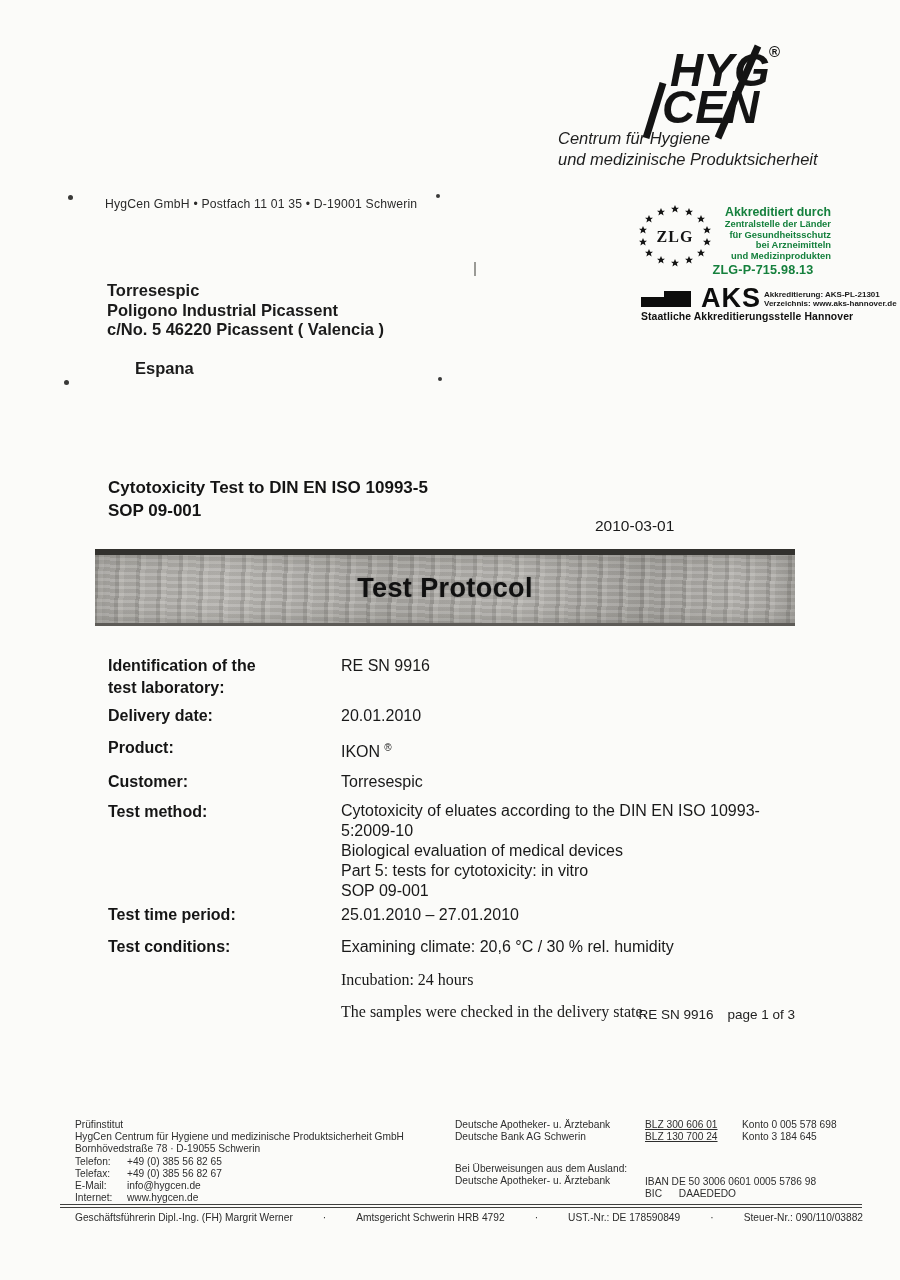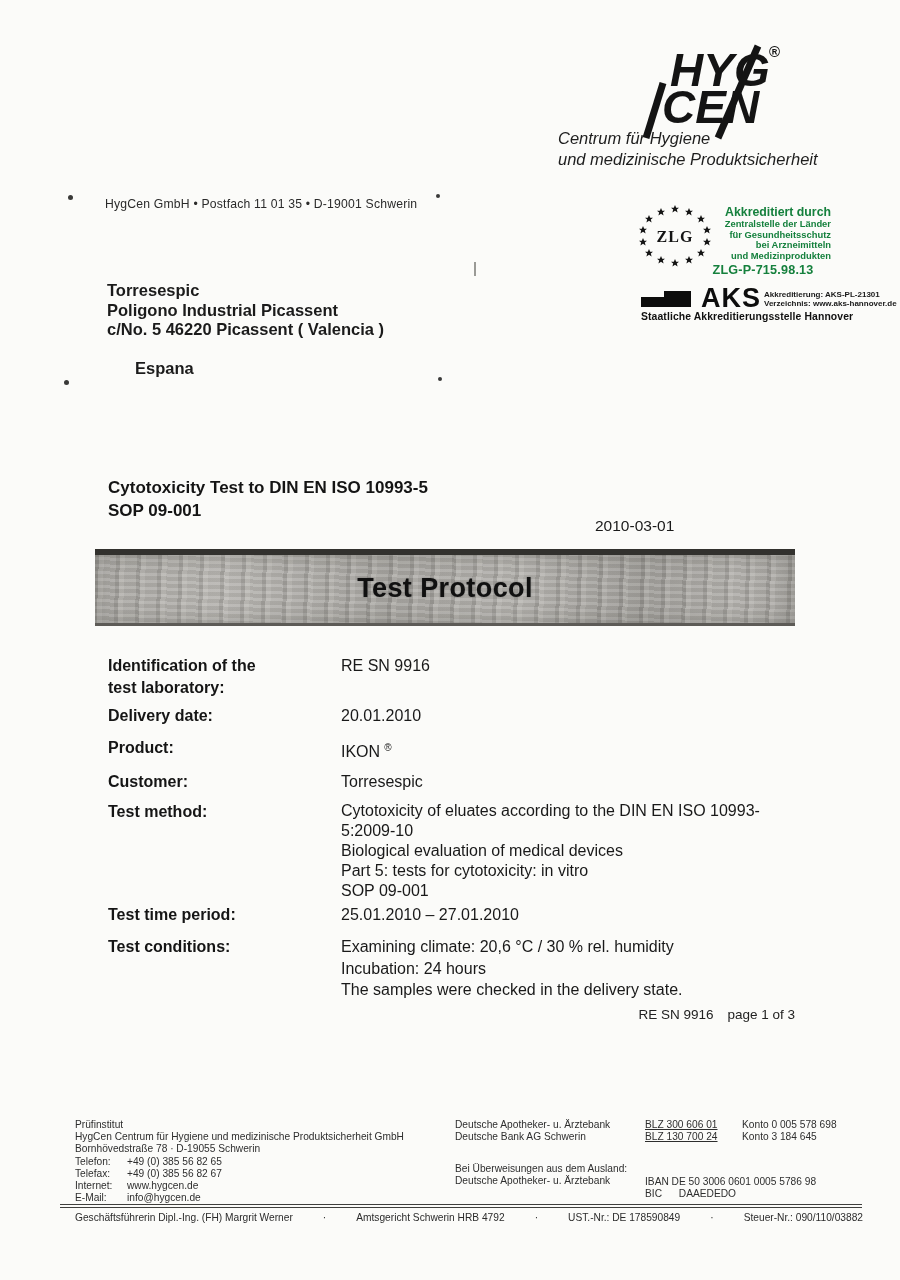--- a/index.html
+++ b/index.html
@@ -56,21 +56,21 @@
   .drow{display:grid;grid-template-columns:233px 467px;}
   .dlabel{font-weight:700;font-size:16px;line-height:21.5px;color:#151515;}
   .dvalue{font-size:16px;line-height:21.5px;color:#191919;}
   .row-ident{margin-bottom:7px;}
   .row-delivery{margin-bottom:10px;}
   .row-product{margin-bottom:9px;}
   .row-customer{margin-bottom:8px;}
   .row-method{margin-bottom:3px;}
   .row-method .dvalue div{line-height:20px;}
   .row-period{margin-bottom:11px;}
-  .cond-line + .cond-line{margin-top:0;}
+  .cond-line + .cond-line{margin-top:11px;font-family:Liberation Serif, serif;}
   sup.reg{font-size:10px;vertical-align:6px;margin-left:4px;}
   
   .page-ref{position:absolute;right:105px;top:1007px;display:flex;gap:14px;font-size:13.5px;color:#222;}
   
   .f-small{font-size:10.2px;line-height:12.2px;color:#2e2e2e;}
   .f-left{position:absolute;left:75px;top:1119px;width:380px;}
   .contact{display:grid;grid-template-columns:52px auto;}
   .f-banks{position:absolute;left:455px;top:1119px;width:185px;}
   .f-blz{position:absolute;left:645px;top:1119px;width:95px;text-decoration:underline;}
   .f-konto{position:absolute;left:742px;top:1119px;width:125px;}
@@ -230,26 +230,26 @@
     <div>Bornhövedstraße 78  ·  D-19055 Schwerin</div>
     <div class="contact">
       <span>Telefon:</span>
       <span>+49 (0) 385 56 82 65</span>
     </div>
     <div class="contact">
       <span>Telefax:</span>
       <span>+49 (0) 385 56 82 67</span>
     </div>
     <div class="contact">
+      <span>E-Mail:</span>
+      <span>info@hygcen.de</span>
+    </div>
+    <div class="contact">
       <span>Internet:</span>
       <span>www.hygcen.de</span>
-    </div>
-    <div class="contact">
-      <span>E-Mail:</span>
-      <span>info@hygcen.de</span>
     </div>
   </div>
 
   <div class="f-banks f-small">
     <div>Deutsche Apotheker- u. Ärztebank</div>
     <div>Deutsche Bank AG Schwerin</div>
   </div>
   <div class="f-blz f-small">
     <div>BLZ 300 606 01</div>
     <div>BLZ 130 700 24</div>

